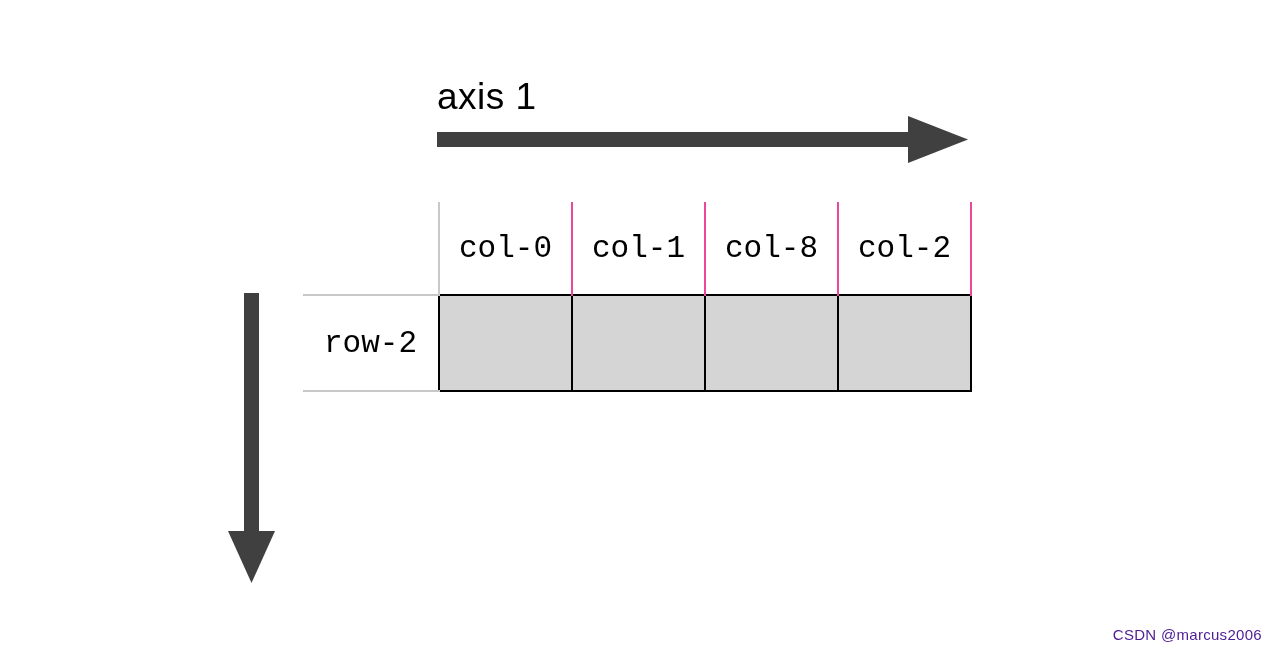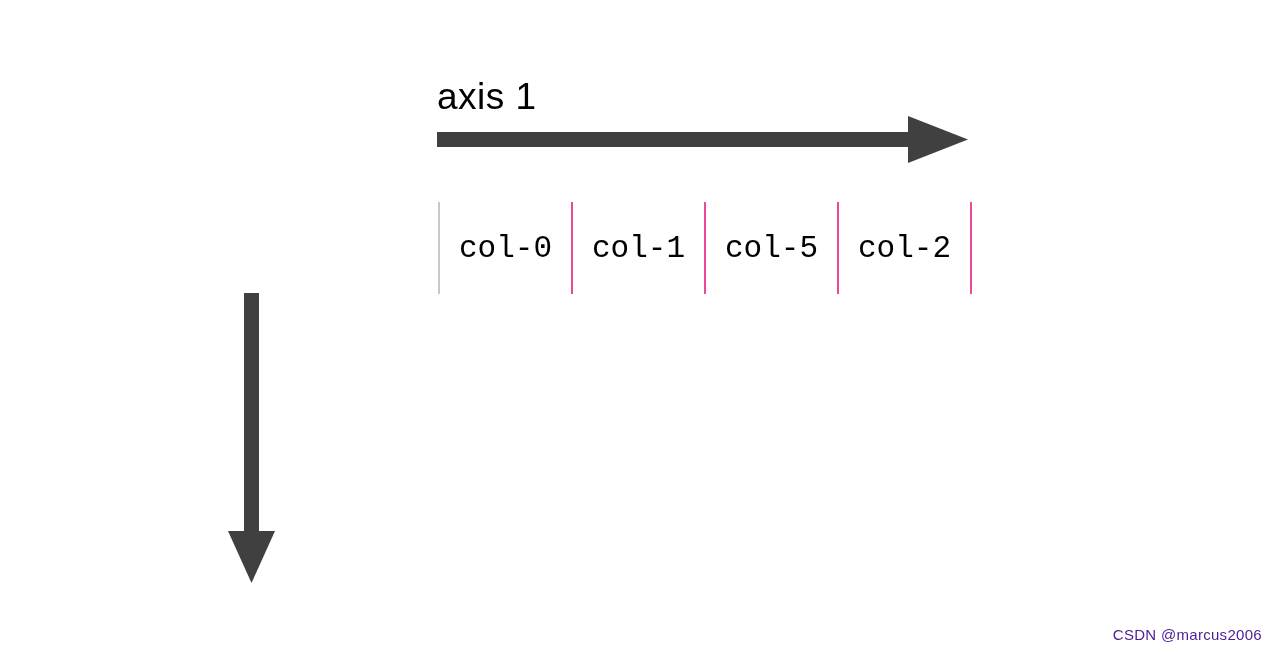--- a/index.html
+++ b/index.html
@@ -153,24 +153,31 @@
     </g>
   </svg>
 
   <div id="table-block">
     <table class="grid-table">
       <thead>
         <tr>
           <td class="corner-cell"></td>
           <th class="col-header">col-0</th>
           <th class="col-header">col-1</th>
-          <th class="col-header">col-5</th>
+          <th class="col-header">col-8</th>
           <th class="col-header">col-2</th>
         </tr>
       </thead>
       <tbody>
+        <tr class="body-row">
+          <th class="row-header">row-2</th>
+          <td class="data-cell"></td>
+          <td class="data-cell"></td>
+          <td class="data-cell"></td>
+          <td class="data-cell"></td>
+        </tr>
       </tbody>
     </table>
   </div>
 
   <div id="watermark">CSDN @marcus2006</div>
 
 </div>
 
 </body></html>

